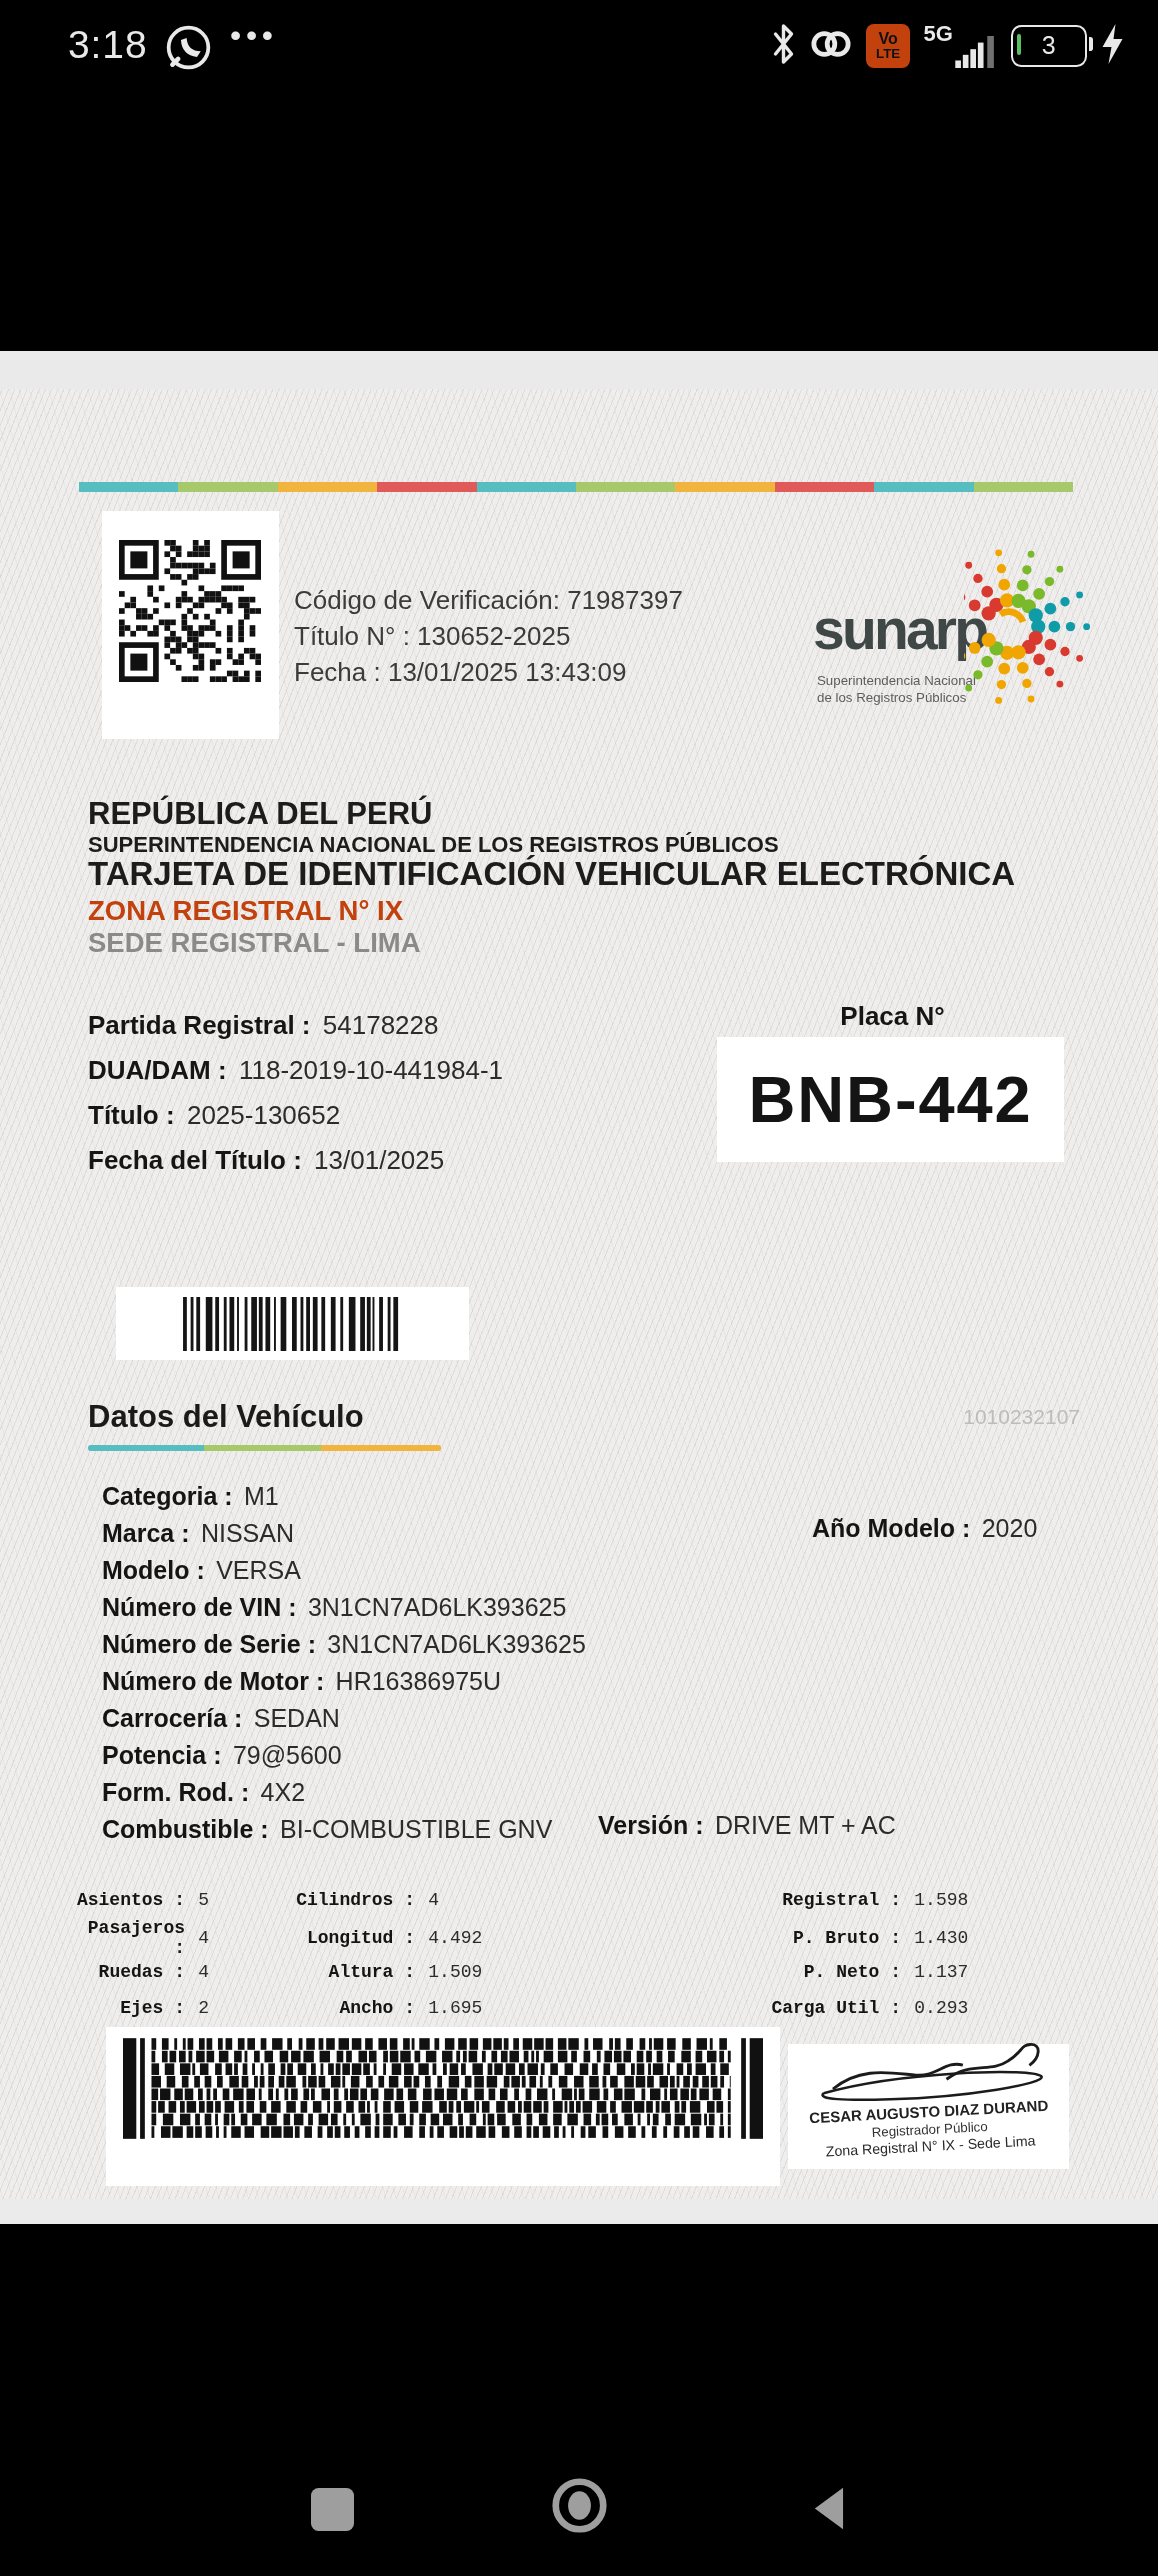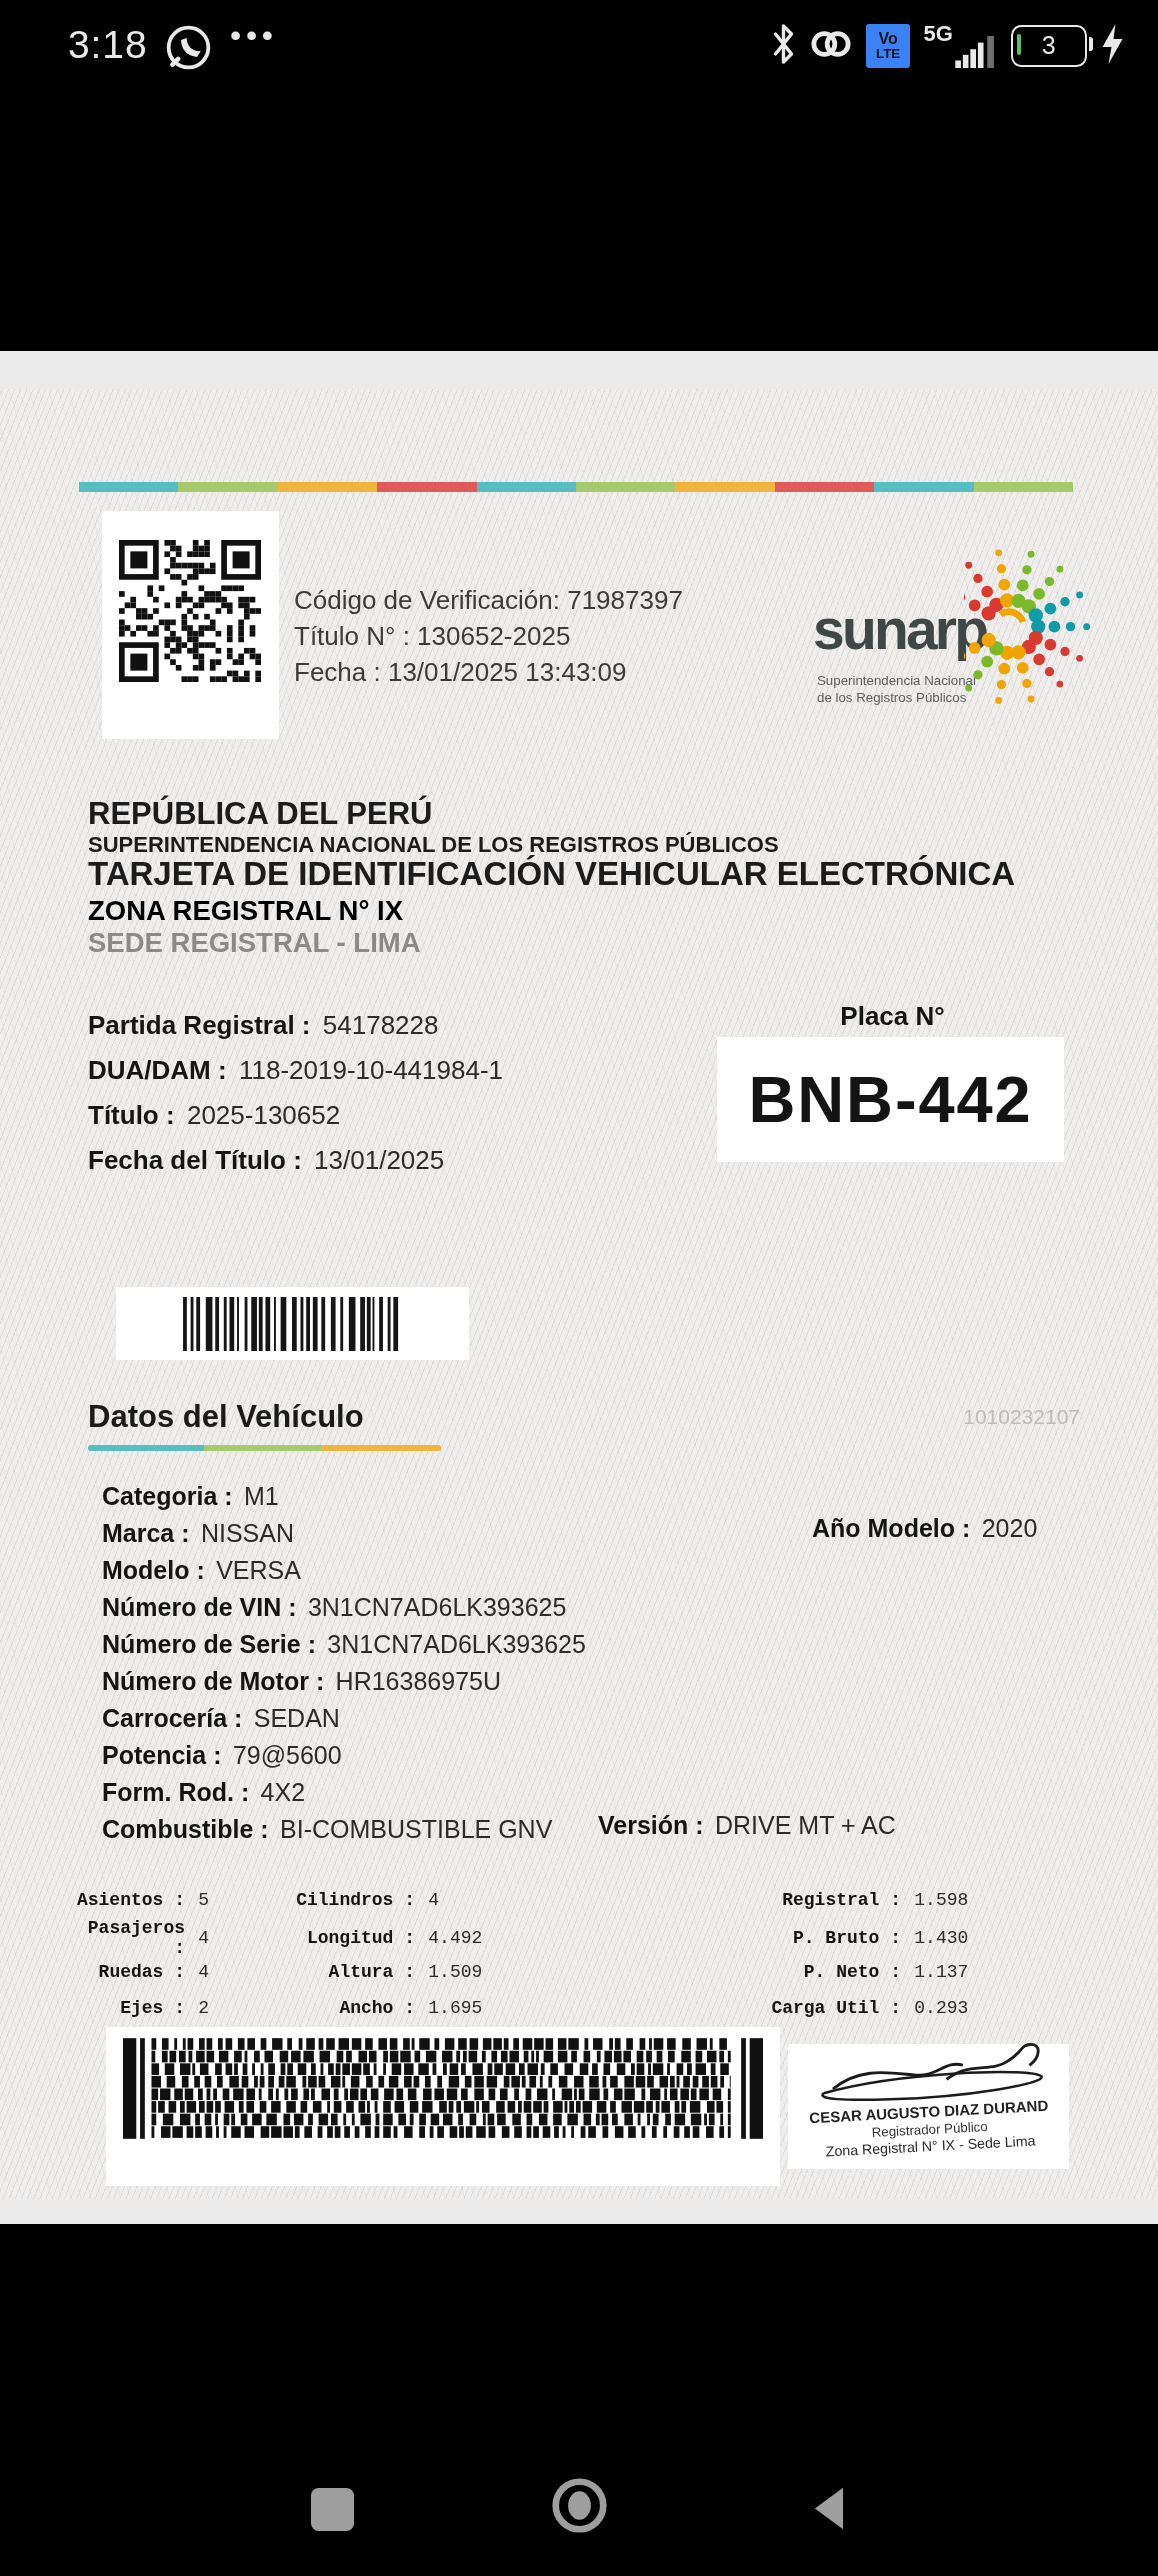--- a/index.html
+++ b/index.html
@@ -6,21 +6,21 @@
   #screen{position:relative;width:1159px;height:2576px;background:#000;overflow:hidden;
           font-family:"Liberation Sans",sans-serif;}
   .abs{position:absolute;}
 
   
   #status-bar{position:absolute;top:0;left:0;width:1159px;height:104px;color:#e9e9e9;}
   .sb-time{left:49px;top:23px;font-size:39px;letter-spacing:0.9px;margin-left:19px;}
   .sb-dots{left:230px;top:17px;font-size:32px;letter-spacing:4.7px;}
   #wa-icon{left:163px;top:23px;}
   #status-right{position:absolute;top:17px;right:34px;height:57px;display:flex;align-items:center;gap:13.3px;}
-  .volte{width:44px;height:44px;background:#3b82f6;border-radius:3px;color:#111;display:flex;
+  .volte{width:44px;height:44px;background:#c2410c;border-radius:8px;color:#111;display:flex;
          flex-direction:column;align-items:center;justify-content:center;line-height:1;}
   .volte b{font-size:16px;} .volte span{font-size:13.3px;font-weight:bold;}
   .net{position:relative;width:74px;height:49px;}
   .net .g5{position:absolute;left:0;top:0;font-size:22px;font-weight:bold;}
   .net svg{position:absolute;right:0;bottom:1.9px;}
   .battery{position:relative;width:72px;height:38px;border:2.8px solid #e9e9e9;border-radius:10.4px;}
   .battery:after{content:"";position:absolute;right:-8.5px;top:10.4px;width:4.7px;height:14.2px;background:#e9e9e9;border-radius:0 2.8px 2.8px 0;}
   .battery .lvl{position:absolute;left:3.8px;top:7.6px;width:4.7px;height:21px;border-radius:1.9px;}
   .battery .num{position:absolute;left:0;top:4.7px;width:72px;text-align:center;font-size:25px;}
 
@@ -40,21 +40,21 @@
   .qr-box svg{position:absolute;left:17px;top:28.5px;}
 
   .verify{left:294px;top:231px;font-size:26px;line-height:36px;color:#3b3b3b;}
 
   .logo-word{left:813px;top:245px;font-size:57px;font-weight:bold;color:#3f4846;letter-spacing:-2.8px;}
   .logo-tag{left:817px;top:321px;font-size:13.3px;line-height:17px;color:#5d5d5d;}
 
   .h-country{left:88px;top:445px;font-size:31px;font-weight:bold;color:#1c1c1c;}
   .h-inst{left:88px;top:481px;font-size:22px;font-weight:bold;color:#1c1c1c;}
   .h-title{left:88px;top:504px;font-size:33px;font-weight:bold;color:#1c1c1c;}
-  .h-zone{left:88px;top:544px;font-size:27.5px;font-weight:bold;color:#000000;}
+  .h-zone{left:88px;top:544px;font-size:27.5px;font-weight:bold;color:#c2410c;}
   .h-office{left:88px;top:576px;font-size:27.5px;font-weight:bold;color:#8a8a8a;}
 
   .reg{left:88px;top:652px;}
   .reg .row{height:45px;display:flex;align-items:center;gap:12.3px;font-size:26px;color:#2b2b2b;}
   .reg .row b{color:#151515;}
 
   .plate-label{left:769px;top:650px;width:247px;text-align:center;font-size:26px;font-weight:bold;color:#151515;}
   .plate-box{left:717px;top:686px;width:347px;height:125px;background:#fff;display:flex;align-items:center;justify-content:center;}
   .plate-num{font-size:65px;font-weight:bold;color:#141414;letter-spacing:1.9px;}
 

